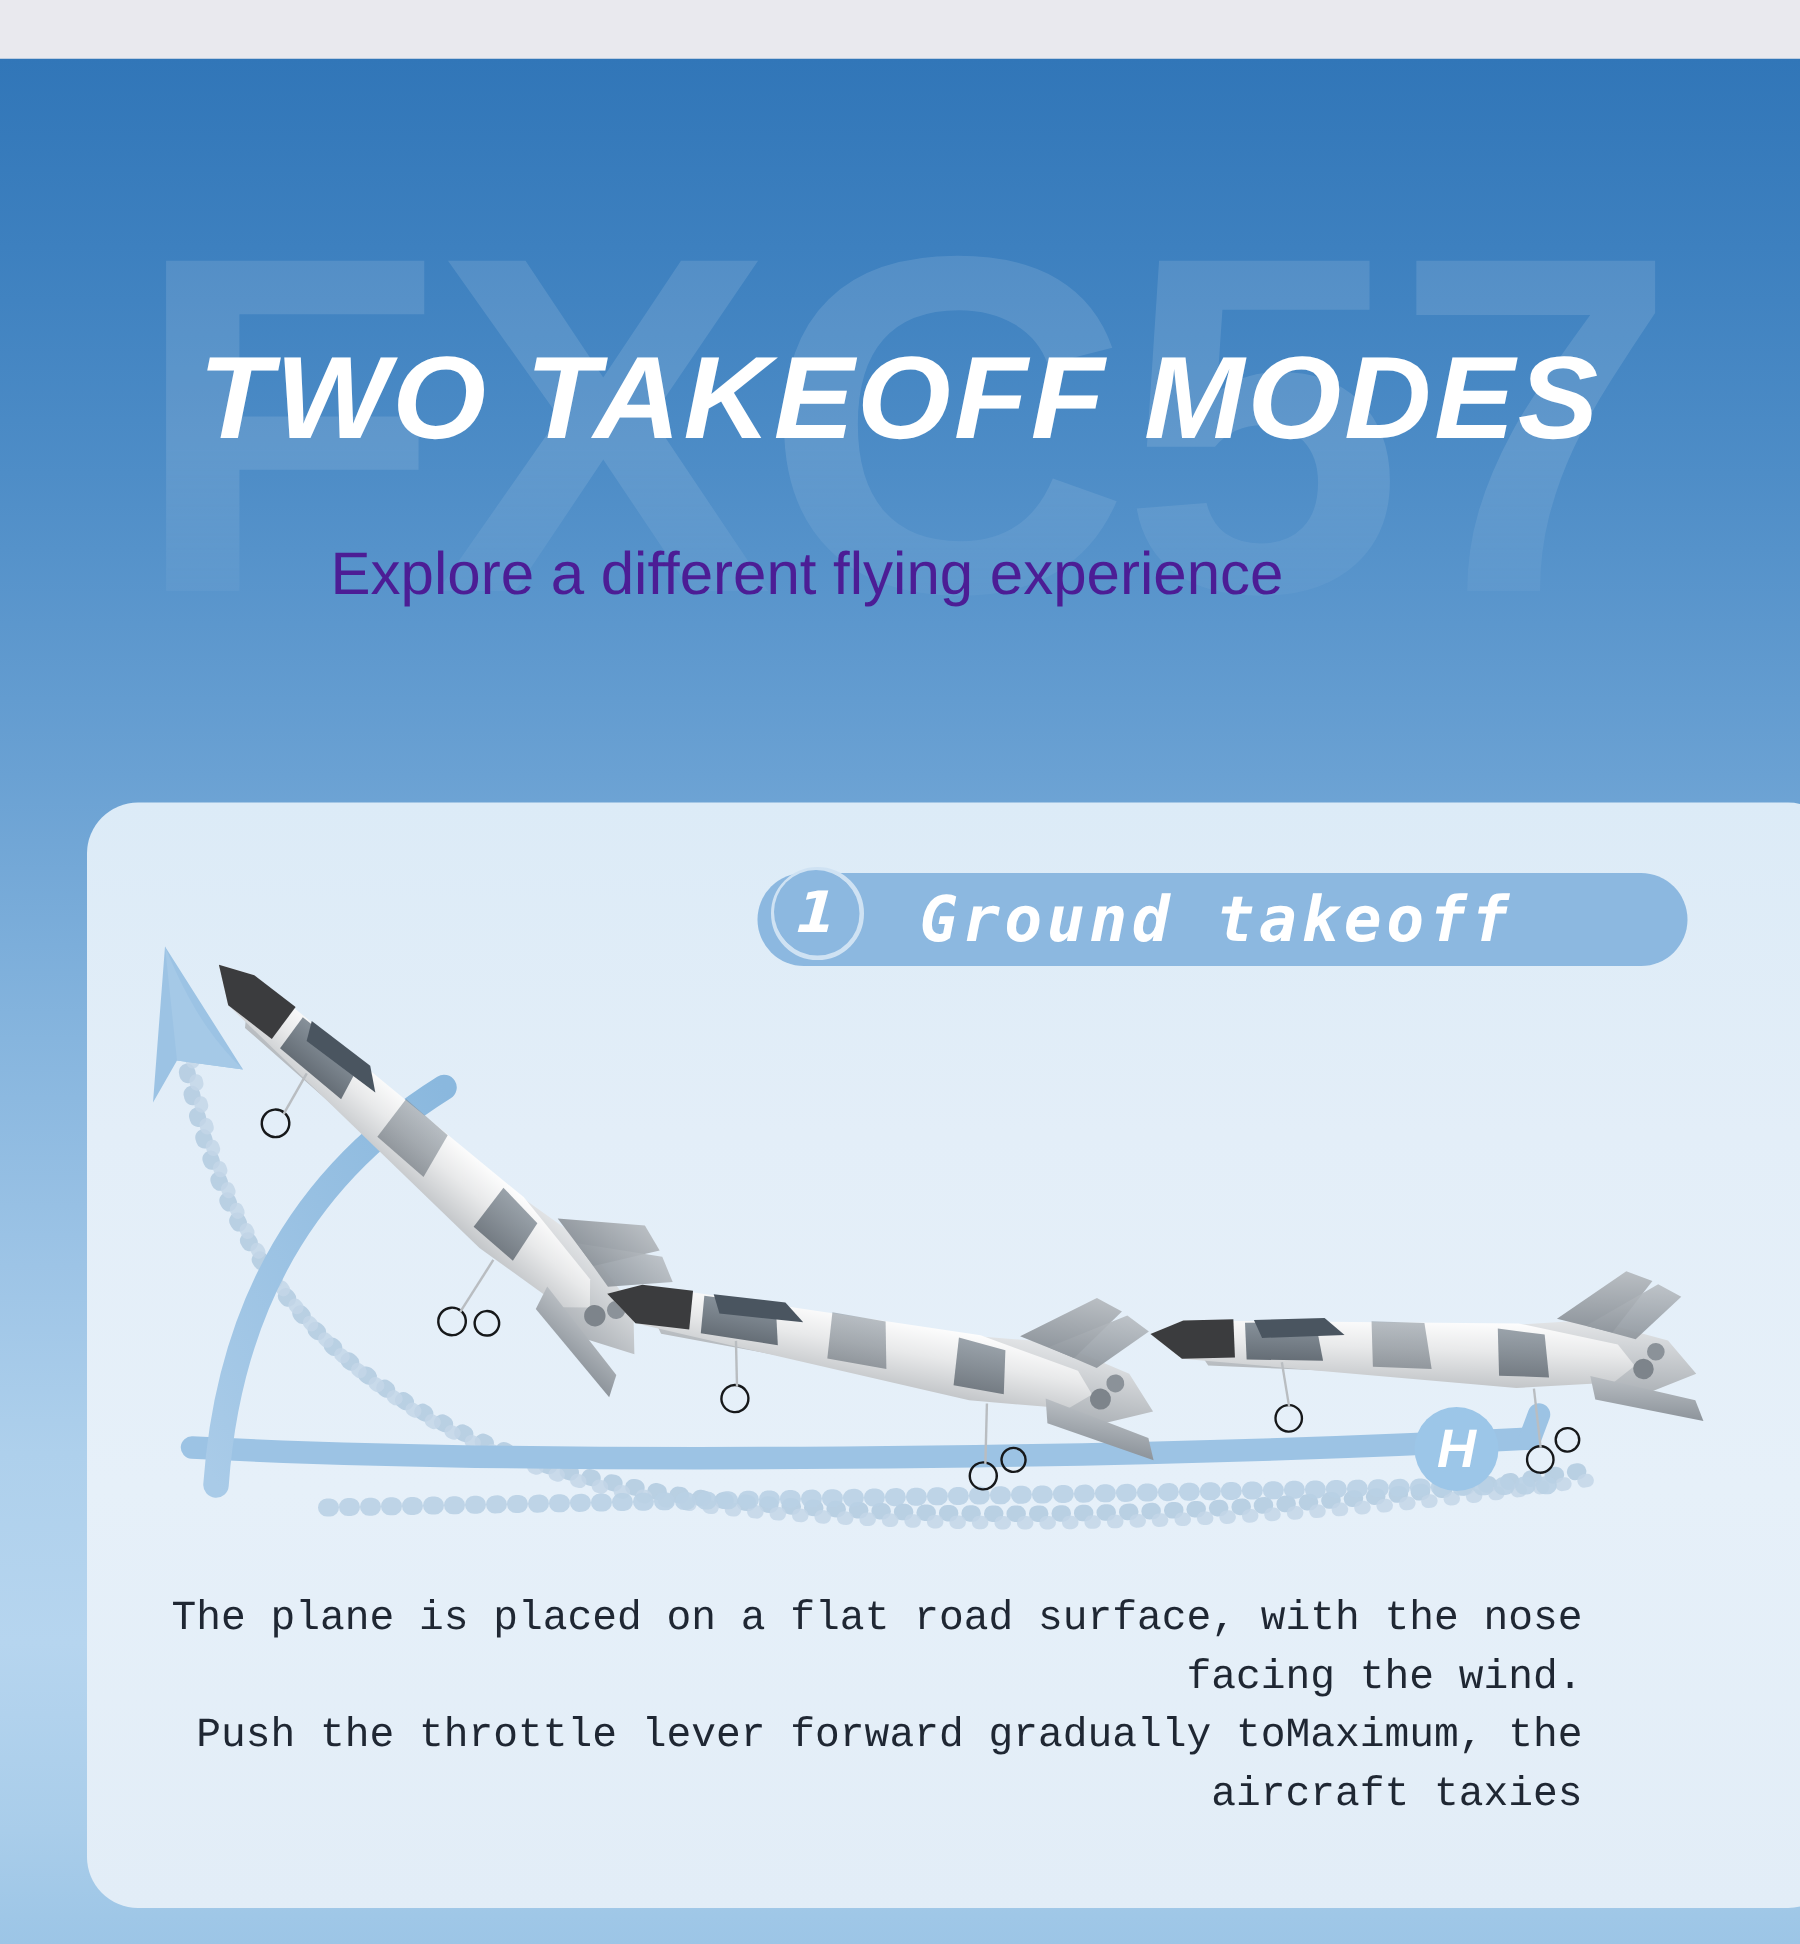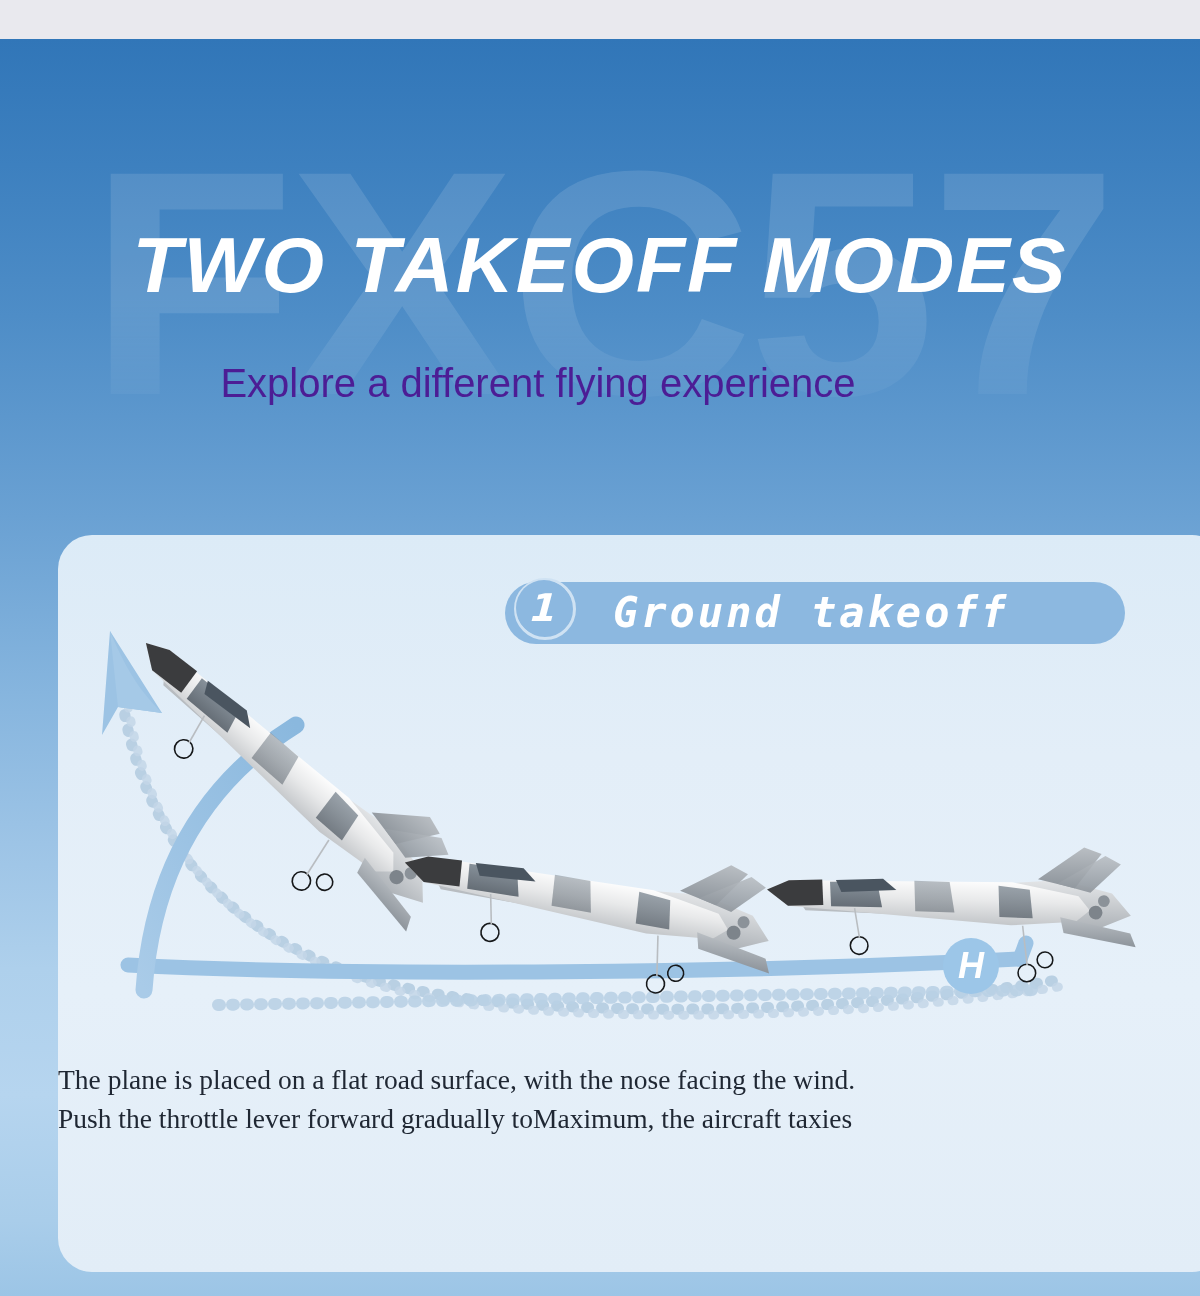--- a/index.html
+++ b/index.html
@@ -202,22 +202,22 @@
     line-height: 36px;
     color: #ffffff;
   }
 
   
   .body-copy {
     position: absolute;
     left: 58px;
     top: 1060px;
     width: 997px;
-    text-align: left;
-    font-family: Liberation Serif, serif;
+    text-align: right;
+    font-family: Liberation Mono, monospace;
     font-size: 27.5px;
     line-height: 39px;
     color: #1f2733;
   }
   .body-copy p { margin: 0; }
 </style>
 </head>
 <body>
 
 <div class="page">

